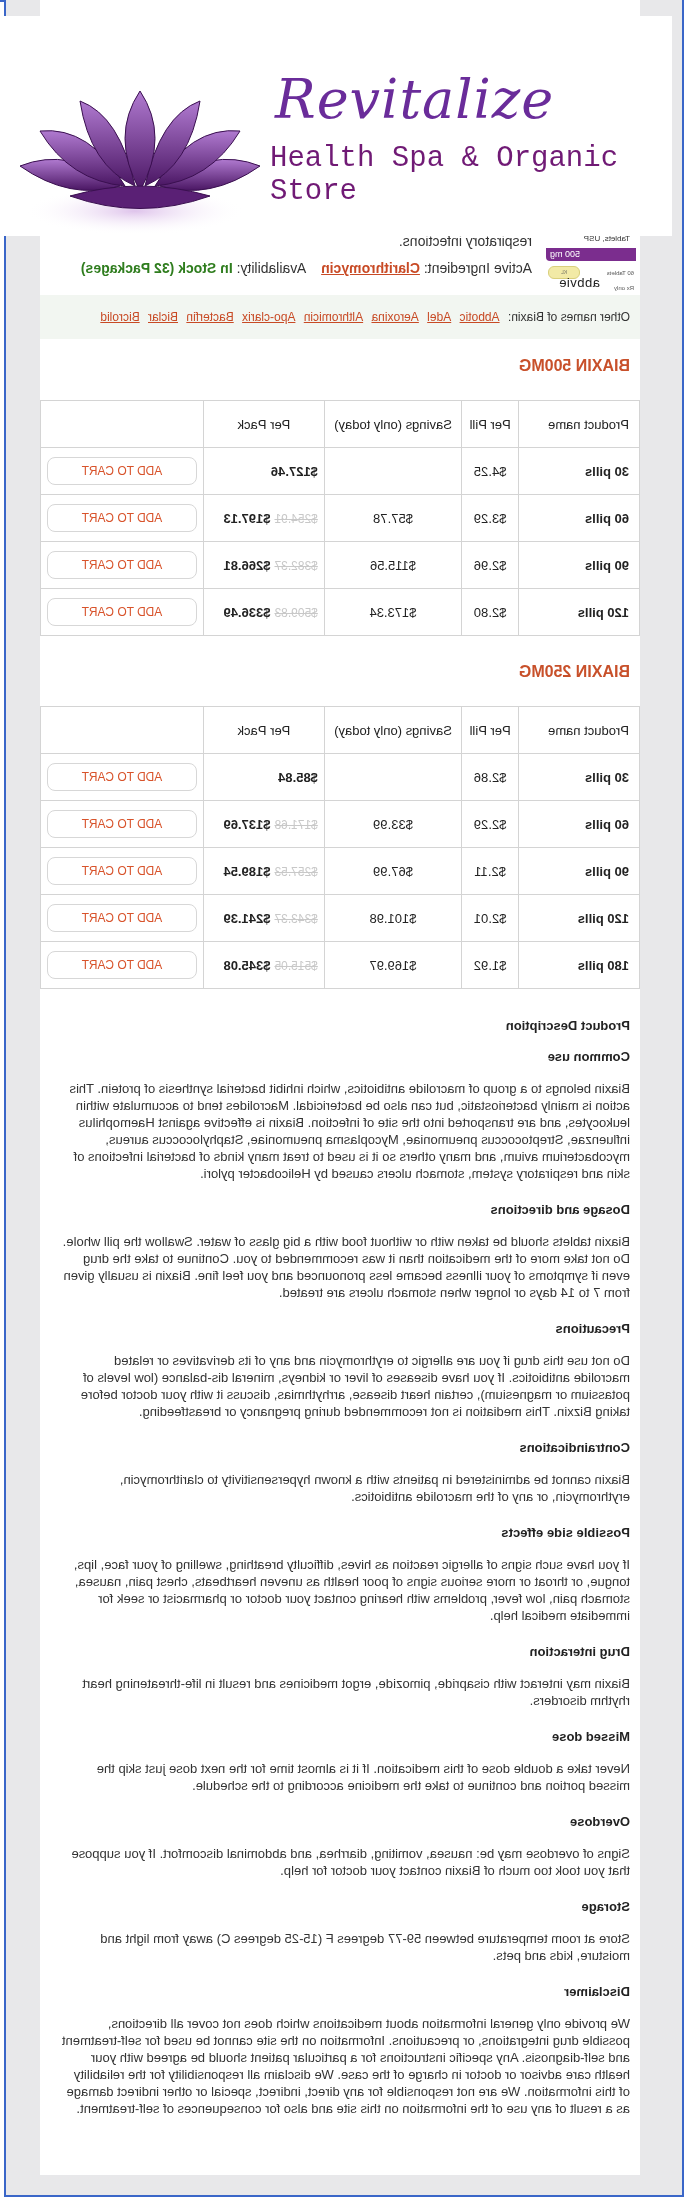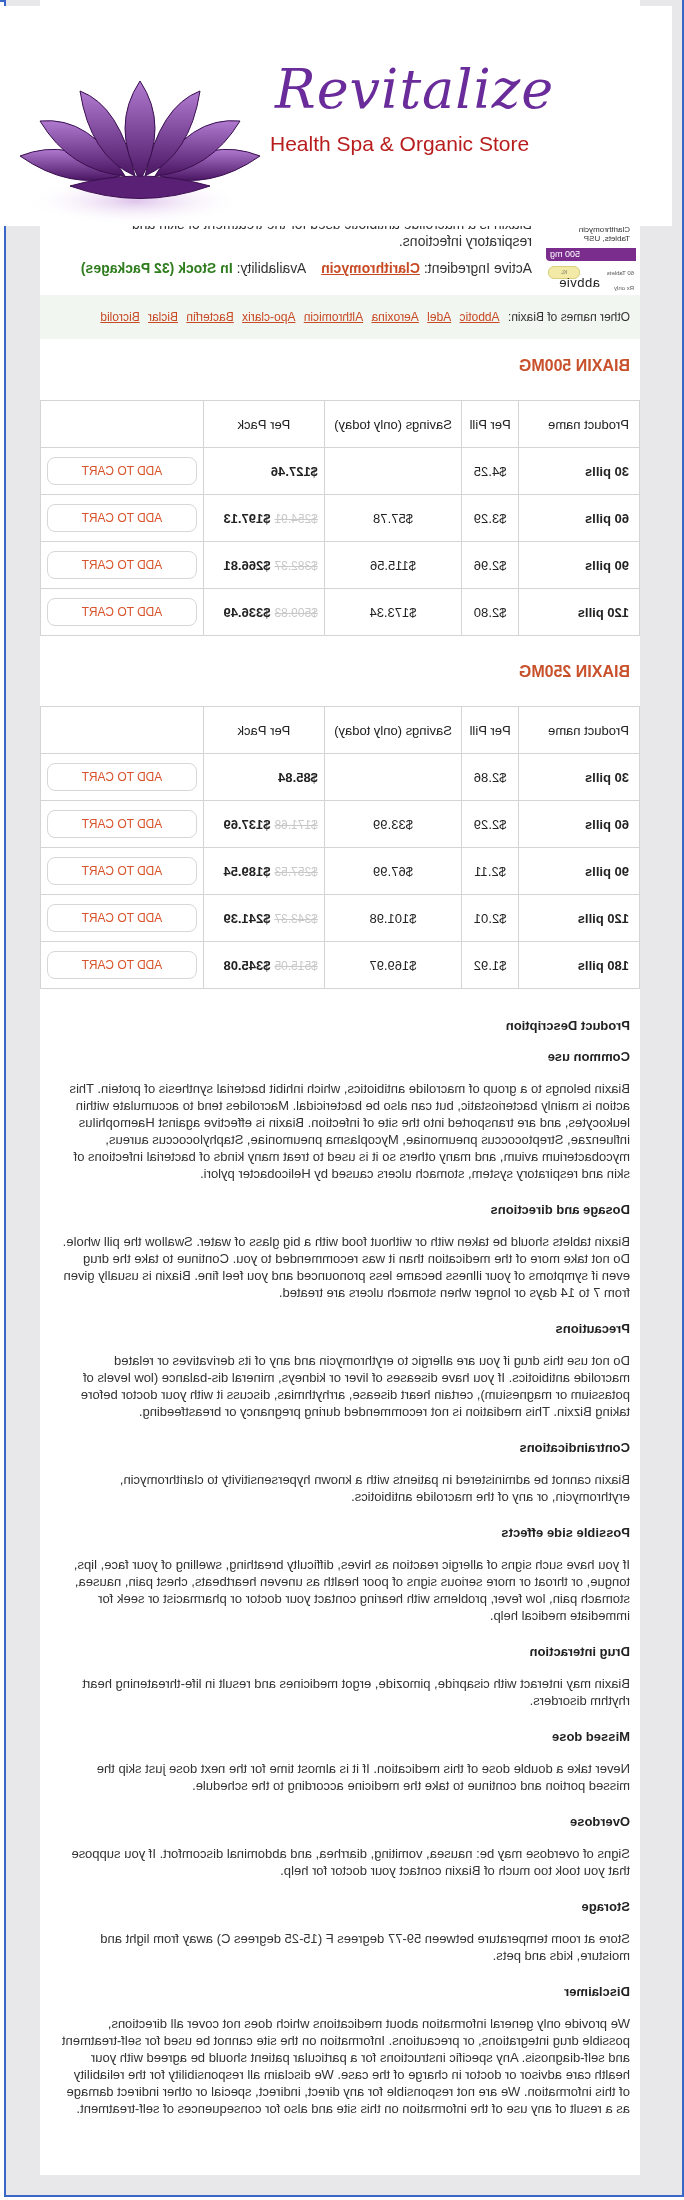--- a/index.html
+++ b/index.html
@@ -73,29 +73,29 @@
   .old { color:#c8c8c8; text-decoration:line-through; font-weight:normal; margin-right:4px; font-size:12px; }
   .cart-btn {
     display:inline-block; width:148px; height:26px; line-height:26px; border:1px solid #d7d7d7;
     border-radius:8px; color:#d8532b; font-size:12px; background:#fff; text-align:center;
   }
   .desc { position:absolute; left:10px; top:1018px; width:570px; color:#333; }
   .desc h4 { font-size:13px; font-weight:bold; margin:0 0 16px 0; color:#222; }
   .desc p { font-size:13px; line-height:17px; margin:0 0 20px 0; }
   
   .banner {
-    position:absolute; left:0; top:6px; width:672px; height:220px; background:#ffffff; z-index:5;
+    position:absolute; left:0; top:16px; width:672px; height:220px; background:#ffffff; z-index:5;
   }
   .banner-title {
     position:absolute; left:275px; top:52px; font-family:"DejaVu Serif", serif; font-style:italic;
     font-size:54px; color:#6a2c9a; letter-spacing:1px;
   }
   .banner-sub {
-    position:absolute; left:270px; top:126px; font-family:Liberation Sans, sans-serif;
-    font-size:21px; color:#b91c1c;
+    position:absolute; left:270px; top:126px; font-family:Liberation Mono, monospace;
+    font-size:29px; color:#701a75;
   }
   .lotus { position:absolute; left:10px; top:70px; width:260px; height:150px; }
 </style>
 </head>
 <body>
 
 <div class="mirror">
   <div class="frame-top"></div>
   <div class="frame">
     <div class="card">

